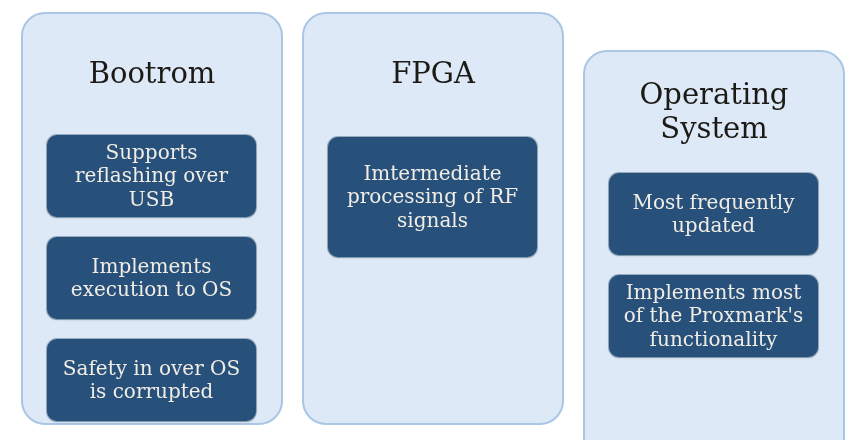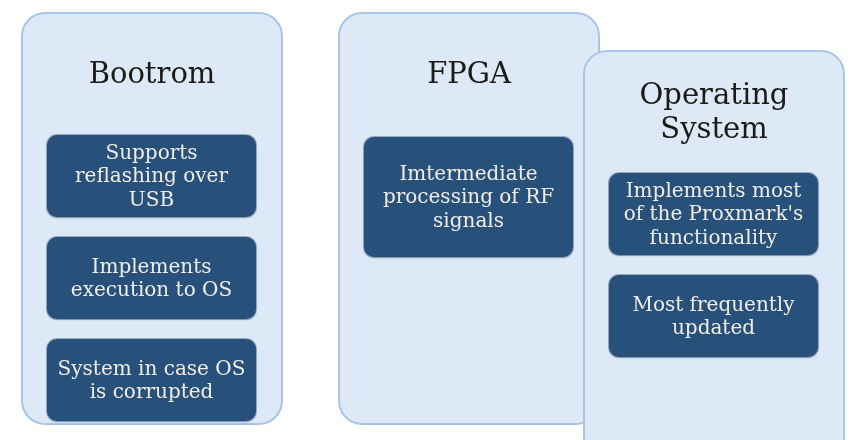--- a/index.html
+++ b/index.html
@@ -27,21 +27,21 @@
   .panel {
     position: absolute;
     top: 12px;
     width: 262px;
     height: 413px;
     background: var(--panel-bg);
     border: 2px solid var(--panel-border);
     border-radius: 24px;
   }
   .panel-1 { left: 21px; }
-  .panel-2 { left: 302px; margin-left: 36px; }
+  .panel-2 { left: 302px; }
   .panel-3 { left: 583px; margin-top: 38px; }
   .panel-title {
     position: absolute;
     top: 22px;
     left: 50%;
     transform: translateX(-50%);
     width: 212px;
     height: 74px;
     margin: 0;
     display: flex;
@@ -89,39 +89,39 @@
   <section class="panel panel-1">
     <h2 class="panel-title">Bootrom</h2>
     <div class="boxes boxes-3">
       <div class="card">
         <span class="card-text">Supports reflashing over USB</span>
       </div>
       <div class="card">
         <span class="card-text">Implements execution to OS</span>
       </div>
       <div class="card">
-        <span class="card-text">System in case OS is corrupted</span>
+        <span class="card-text">Safety in over OS is corrupted</span>
       </div>
     </div>
   </section>
 
   <section class="panel panel-2">
     <h2 class="panel-title">FPGA</h2>
     <div class="boxes boxes-2">
       <div class="card">
         <span class="card-text">Imtermediate processing of RF signals</span>
       </div>
     </div>
   </section>
 
   <section class="panel panel-3">
     <h2 class="panel-title">Operating System</h2>
     <div class="boxes boxes-3">
       <div class="card">
-        <span class="card-text">Implements most of the Proxmark's functionality</span>
+        <span class="card-text">Most frequently updated</span>
       </div>
       <div class="card">
-        <span class="card-text">Most frequently updated</span>
+        <span class="card-text">Implements most of the Proxmark's functionality</span>
       </div>
     </div>
   </section>
 
 </div>
 
 </body></html>

